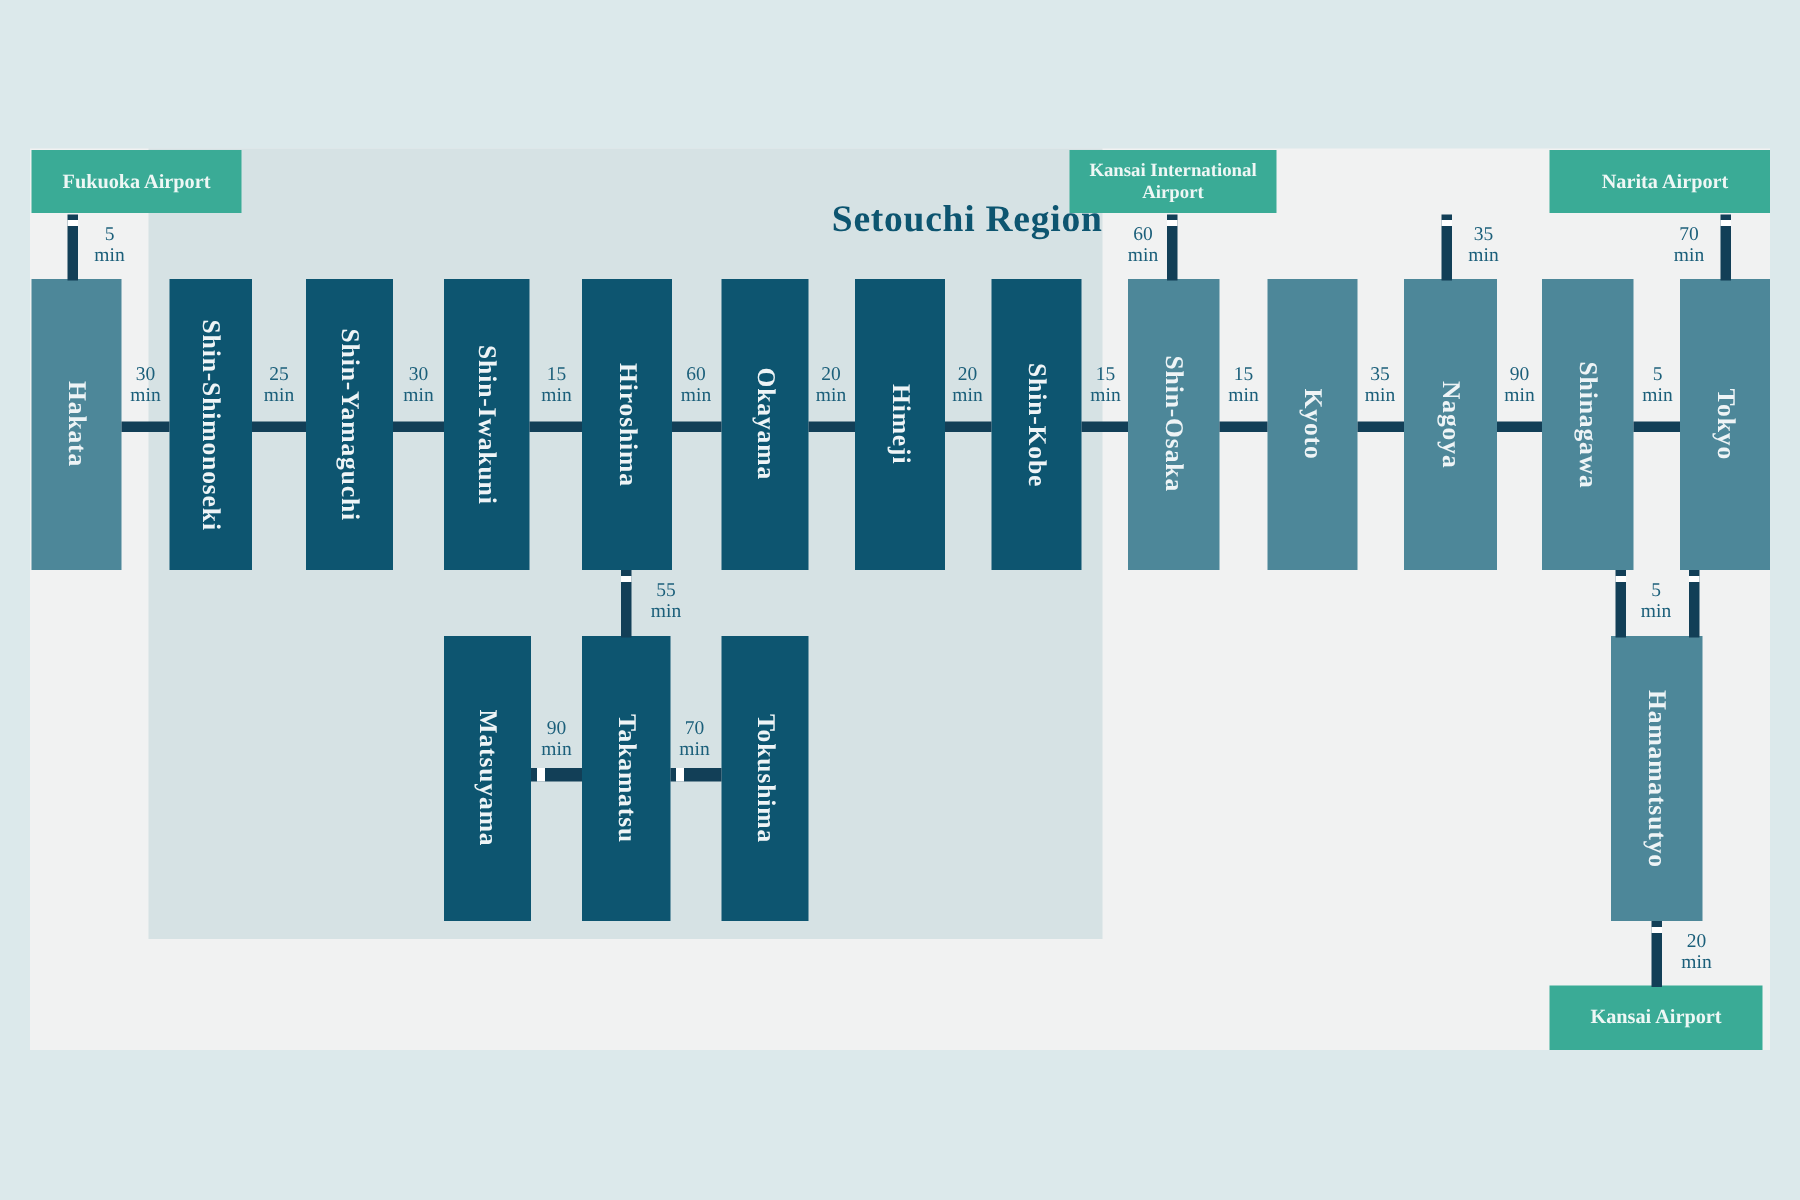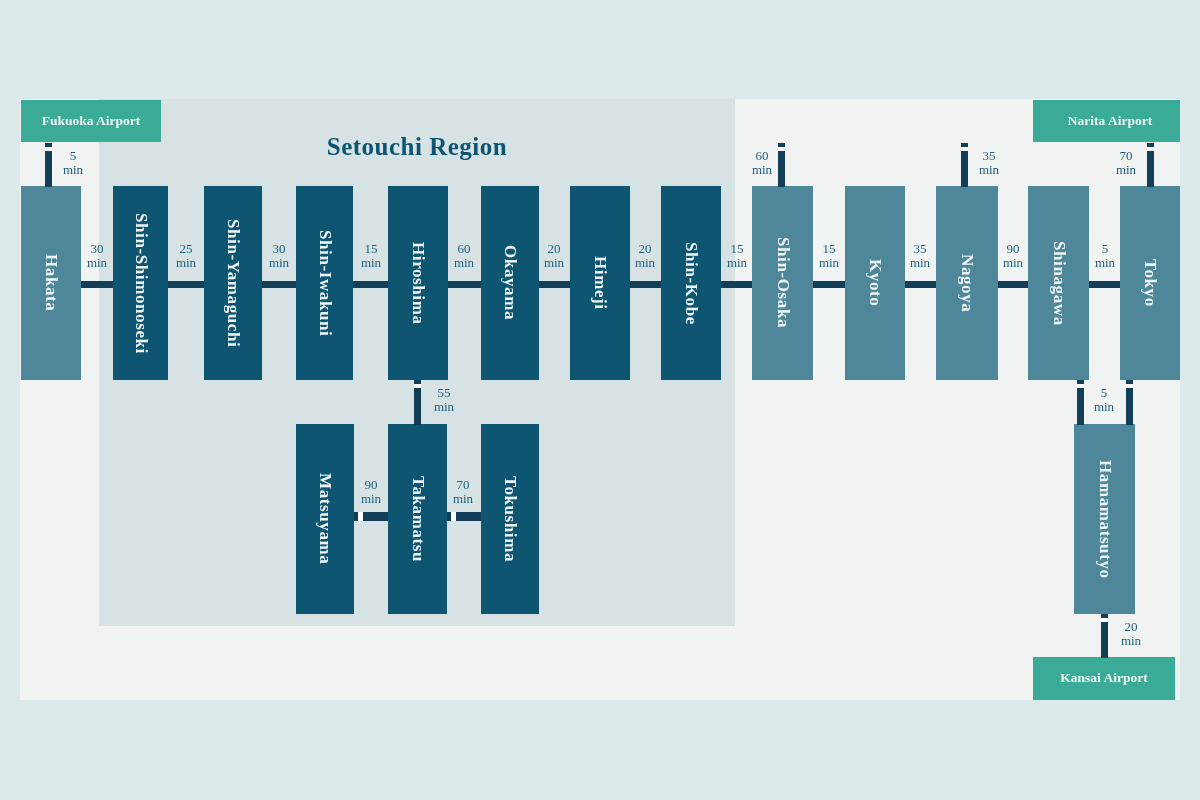--- a/index.html
+++ b/index.html
@@ -17,21 +17,21 @@
     background:#f1f2f2;
   }
   .panel-region{
     position:absolute;left:99px;top:99px;width:636px;height:527px;
     background:#d6e2e4;
   }
 
   
   .region-title{
     position:absolute;left:99px;top:133px;width:636px;
-    text-align:center;
+    text-align:right;
     font-size:25px;font-weight:bold;color:#0d5570;
     letter-spacing:.5px;
   }
 
   
   .airport{
     position:absolute;background:#3aab96;color:#eef7f5;
     display:flex;align-items:center;justify-content:center;
     text-align:center;font-size:13.5px;font-weight:bold;
     line-height:1.22;box-sizing:border-box;padding:2px 6px;
@@ -82,20 +82,23 @@
 
   <div class="panel-main"></div>
   <div class="panel-region"></div>
 
   <div class="region-title">Setouchi Region</div>
 
   <div class="airport" style="left:21px;top:100px;width:140px;height:42px;">
     <span>Fukuoka Airport</span>
   </div>
 
+  <div class="airport small" style="left:713px;top:100px;width:138px;height:42px;">
+    <span>Kansai International Airport</span>
+  </div>
 
 
   <div class="airport" style="left:1033px;top:100px;width:147px;height:42px;padding-left:13px;">
     <span>Narita Airport</span>
   </div>
 
   <div class="airport" style="left:1033px;top:657px;width:142px;height:43px;">
     <span>Kansai Airport</span>
   </div>
 

